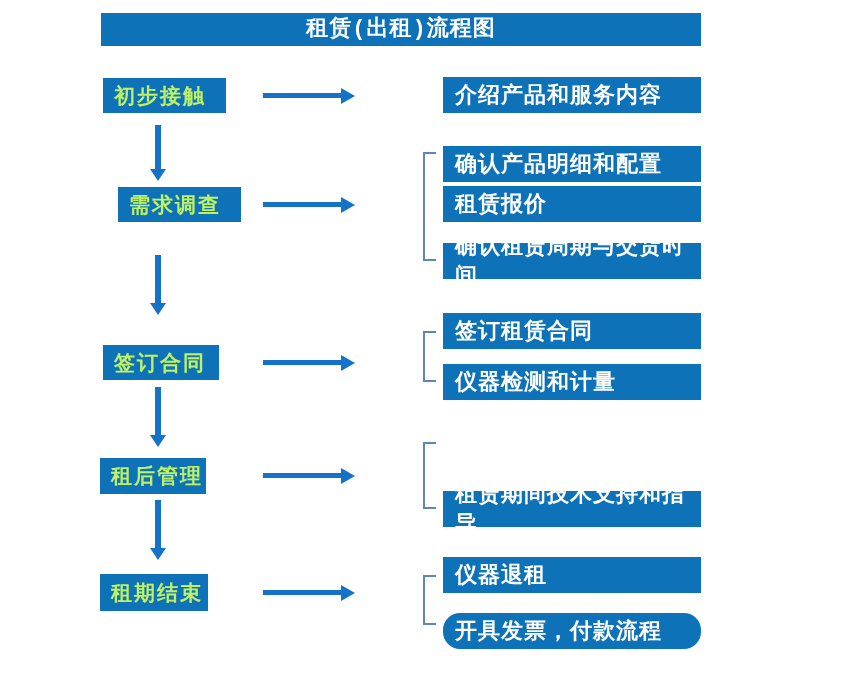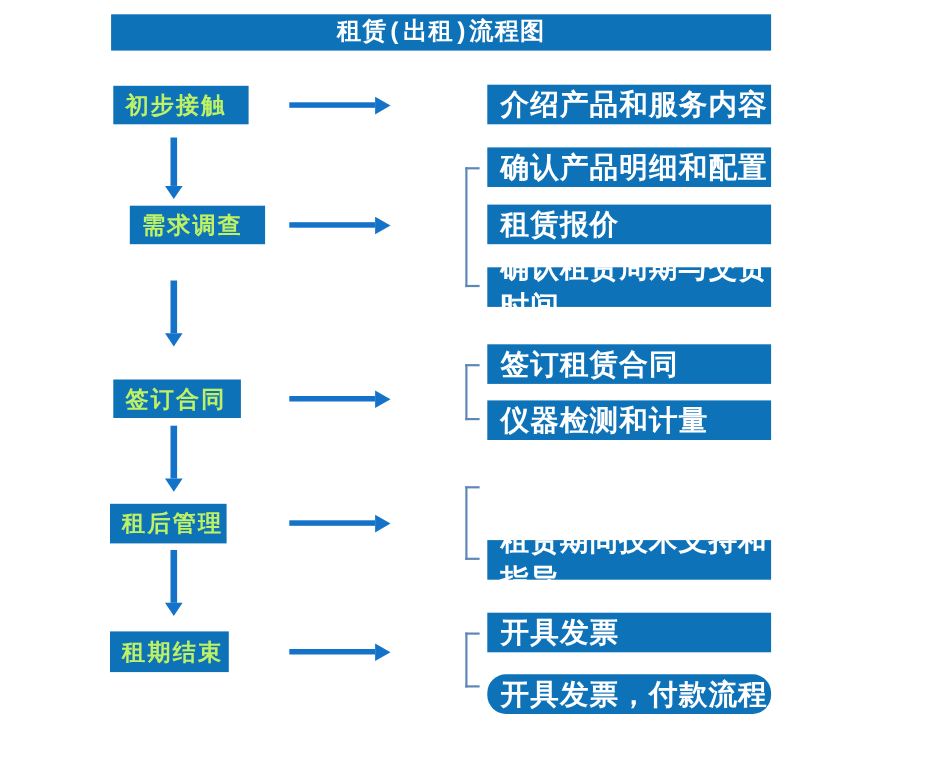--- a/index.html
+++ b/index.html
@@ -39,21 +39,21 @@
     letter-spacing: 2px;
     box-sizing: border-box;
   }
   .out-box {
     position: absolute;
     left: 443px;
     width: 258px;
     height: 36px;
     background: var(--primary-blue, #0E72B8);
     color: #ffffff;
-    font-size: 26px;
+    font-size: 22px;
     font-weight: bold;
     padding-left: 12px;
     display: flex;
     align-items: center;
     letter-spacing: 1px;
     box-sizing: border-box;
   }
   
   .h-arrow {
     position: absolute;
@@ -157,25 +157,25 @@
     <div class="head"></div>
   </div>
 
   <div class="bracket" style="top:152px; height:109px;"></div>
   <div class="bracket" style="top:331px; height:51px;"></div>
   <div class="bracket" style="top:442px; height:67px;"></div>
   <div class="bracket" style="top:575px; height:50px;"></div>
 
   <div class="out-box" style="top:77px;">介绍产品和服务内容</div>
 
-  <div class="out-box" style="top:134px;">确认产品明细和配置</div>
+  <div class="out-box" style="top:146px;">确认产品明细和配置</div>
   <div class="out-box" style="top:186px;">租赁报价</div>
   <div class="out-box" style="top:243px;">确认租赁周期与交货时间</div>
 
   <div class="out-box" style="top:313px;">签订租赁合同</div>
   <div class="out-box" style="top:364px;">仪器检测和计量</div>
 
   <div class="out-box" style="top:491px;">租赁期间技术支持和指导</div>
 
-  <div class="out-box" style="top:557px;">开具发票</div>
+  <div class="out-box" style="top:557px;">仪器退租</div>
   <div class="out-box" style="top:613px;border-radius:17px;">开具发票，付款流程</div>
 
 </div>
 
 </body></html>

